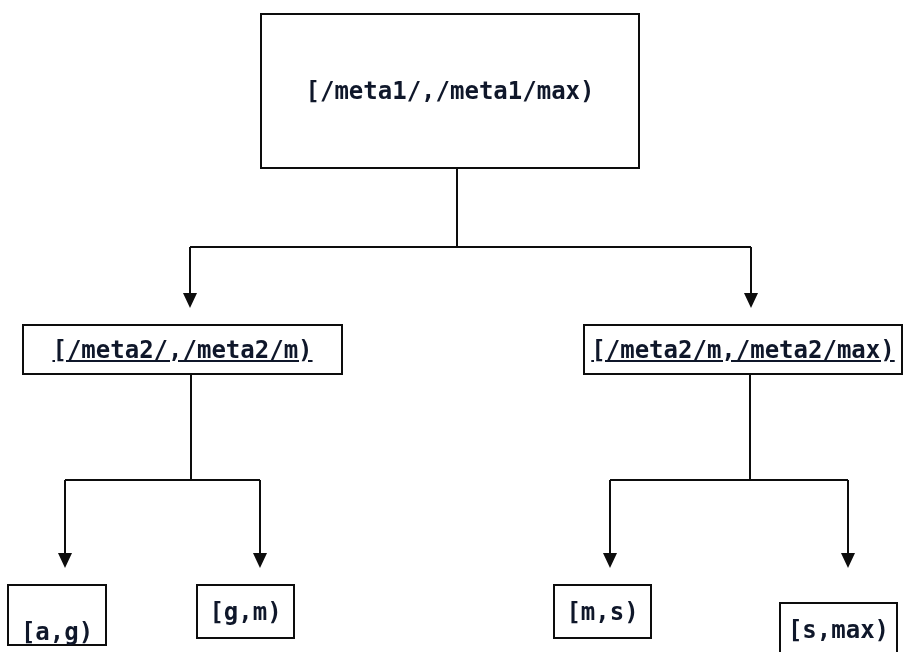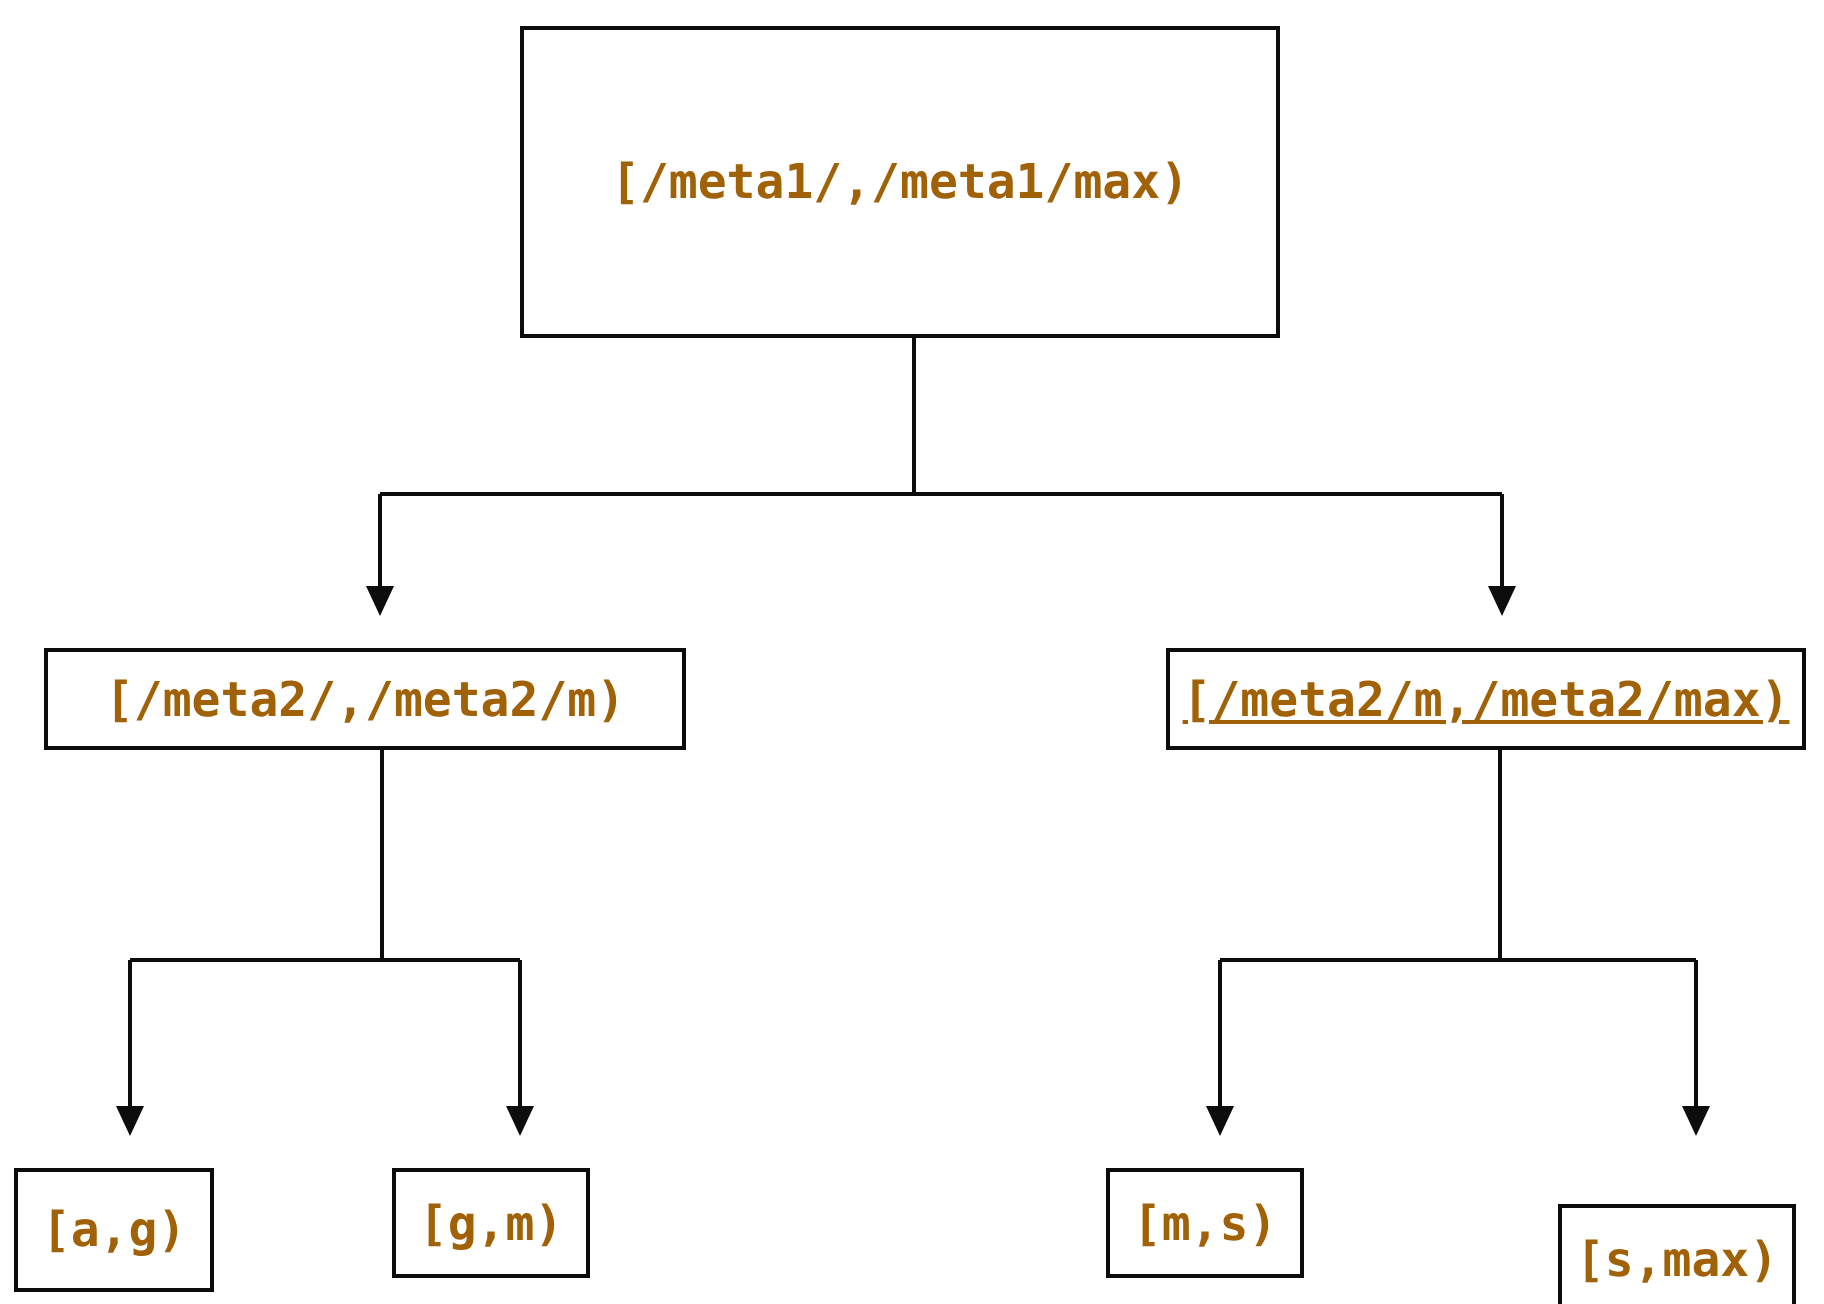--- a/index.html
+++ b/index.html
@@ -34,28 +34,28 @@
   .node {
     position: absolute;
     box-sizing: border-box;
     border: 2.5px solid #0d0d0d;
     background: #ffffff;
     display: flex;
     align-items: center;
     justify-content: center;
     font-size: 24px;
     font-weight: bold;
-    color: #a16207;
+    color: #0f172a;
     white-space: nowrap;
     line-height: 1;
   }
   .node-root   { left: 260px; top: 13px;  width: 380px; height: 156px; }
-  .node-left   { left: 22px;  top: 324px; width: 321px; height: 51px;  }
+  .node-left   { left: 22px;  top: 324px; width: 321px; height: 51px; text-decoration: underline;  }
   .node-right  { left: 583px; top: 324px; width: 320px; height: 51px; text-decoration: underline;  }
-  .node-leaf1  { left: 7px;   top: 584px; width: 100px; height: 62px;  }
+  .node-leaf1  { left: 7px;   top: 584px; width: 100px; height: 62px; align-items: flex-end;  }
   .node-leaf2  { left: 196px; top: 584px; width: 99px;  height: 55px;  }
   .node-leaf3  { left: 553px; top: 584px; width: 99px;  height: 55px;  }
   .node-leaf4  { left: 779px; top: 584px; width: 119px; height: 55px; margin-top: 18px;  }
 </style>
 </head>
 <body>
 
 <div id="canvas">
 
   <svg class="edges" viewBox="0 0 912 652">

